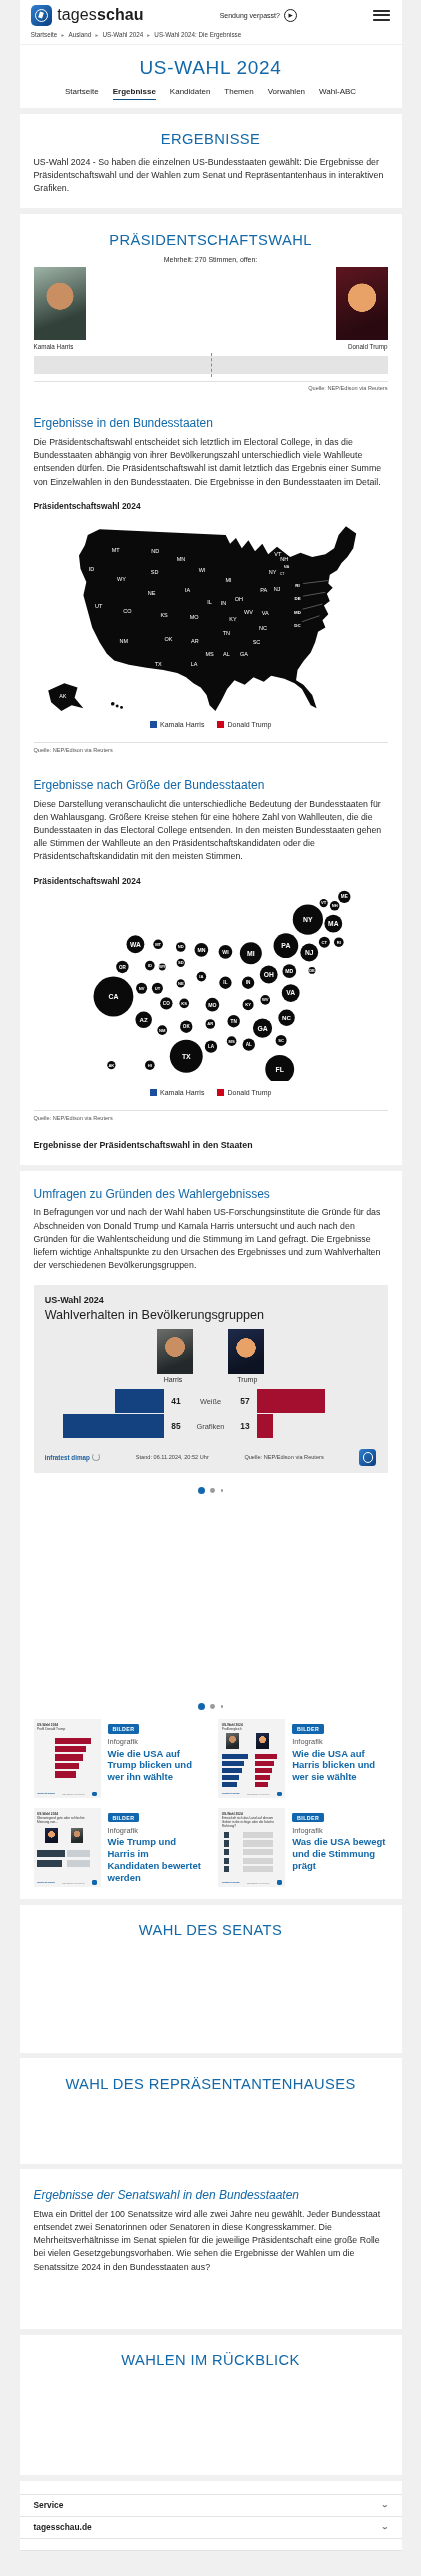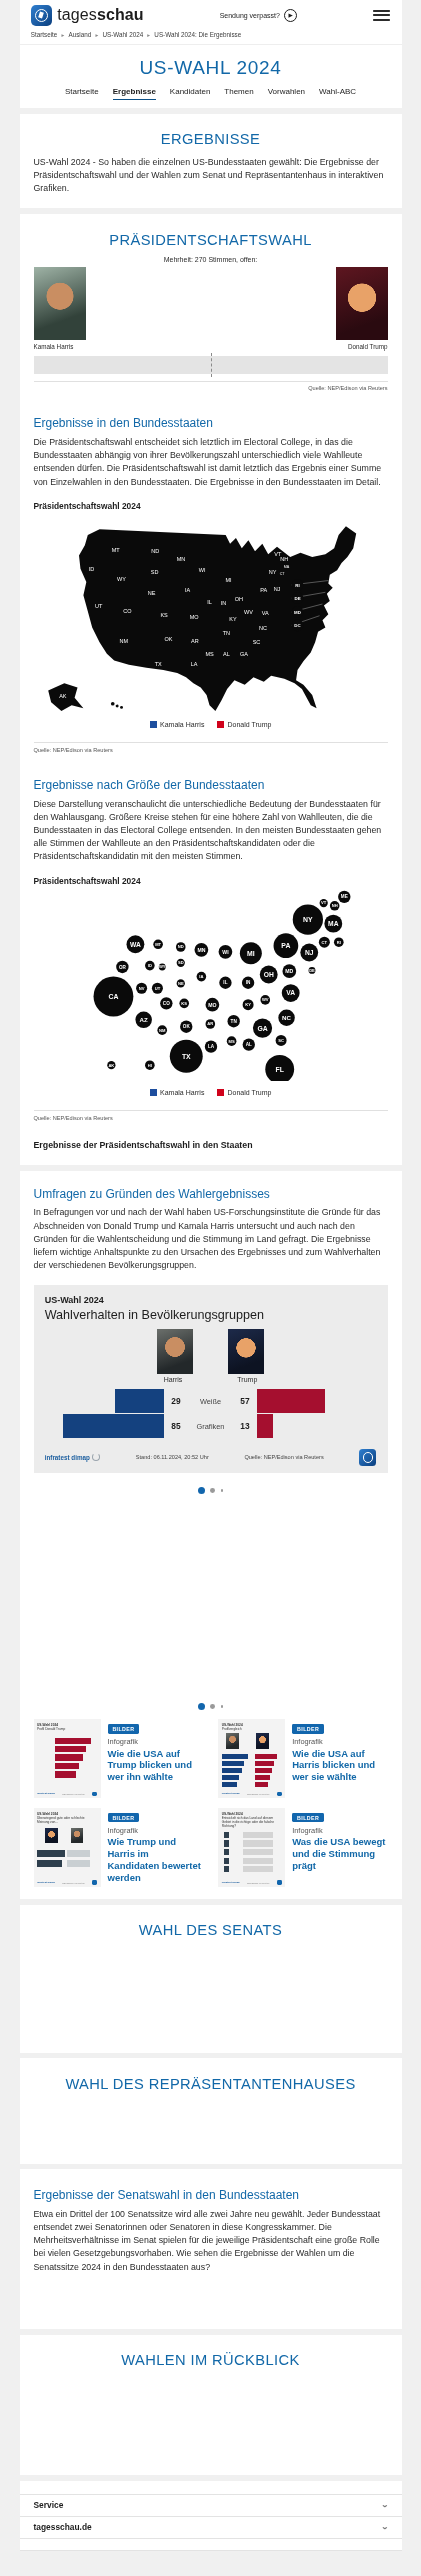--- a/index.html
+++ b/index.html
@@ -376,21 +376,21 @@
       </div>
       <div class="info-names">
         <span>Harris</span>
         <span>Trump</span>
       </div>
       <div id="demo-rows">
           <div class="demo-row">
             <div class="demo-barL">
               <i style="background: rgb(20, 65, 127); width: 41%;"></i>
             </div>
-            <div class="demo-val">29</div>
+            <div class="demo-val">41</div>
             <div class="demo-cat">Weiße</div>
             <div class="demo-val">57</div>
             <div class="demo-barR">
               <i style="background: rgb(165, 15, 47); width: 57%; display: block;"></i>
             </div>
           </div>
           <div class="demo-row">
             <div class="demo-barL">
               <i style="background: rgb(20, 65, 127); width: 85%;"></i>
             </div>
@@ -526,21 +526,21 @@
     <div class="h-center">WAHL DES SENATS</div>
     <div class="spacer-150"></div>
   </div>
 
   <div class="card">
     <div class="h-center">WAHL DES REPRÄSENTANTENHAUSES</div>
     <div class="spacer-90"></div>
   </div>
 
   <div class="card">
-    <div class="subhead narrow" style="margin-top:18px;">Ergebnisse der Senatswahl in den Bundesstaaten</div>
+    <div class="subhead narrow" style="margin-top:18px;font-style:italic;">Ergebnisse der Senatswahl in den Bundesstaaten</div>
     <p class="body-text narrow">Etwa ein Drittel der 100 Senatssitze wird alle zwei Jahre neu gewählt. Jeder Bundesstaat entsendet zwei Senatorinnen oder Senatoren in diese Kongresskammer. Die Mehrheitsverhältnisse im Senat spielen für die jeweilige Präsidentschaft eine große Rolle bei vielen Gesetzgebungsvorhaben. Wie sehen die Ergebnisse der Wahlen um die Senatssitze 2024 in den Bundesstaaten aus?</p>
     <div class="spacer-60"></div>
   </div>
 
   <div class="card">
     <div class="h-center">WAHLEN IM RÜCKBLICK</div>
     <div class="spacer-140"></div>
   </div>
 
   <div class="footer-card">

